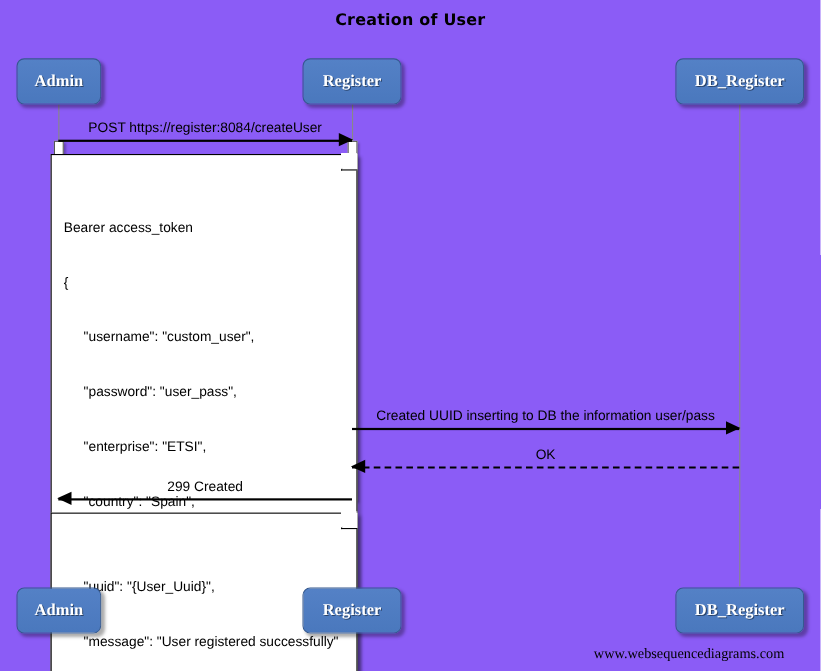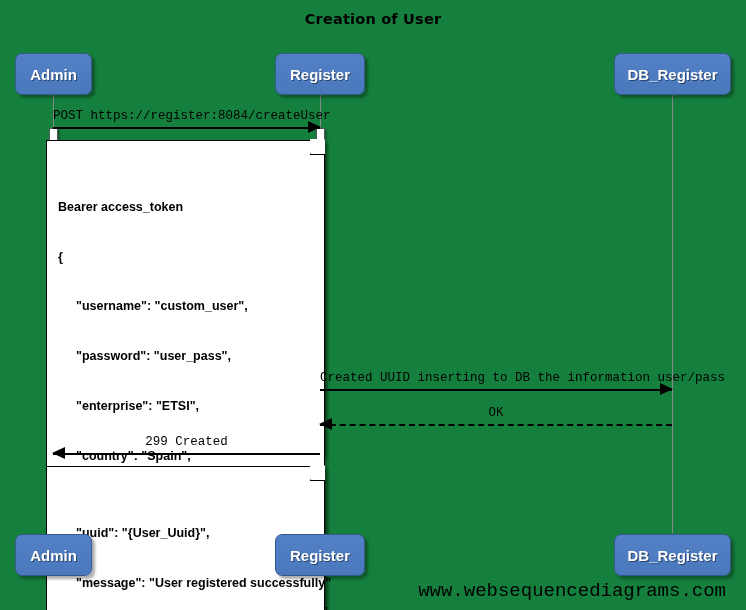--- a/index.html
+++ b/index.html
@@ -9,44 +9,44 @@
     background: #ffffff;
   }
   body {
     font-family: "DejaVu Sans", "Liberation Sans", sans-serif;
   }
   #diagram-root {
     position: relative;
     width: 746px;
     height: 610px;
     overflow: hidden;
-    background: #15803d;
+    background: #8b5cf6;
   }
 
   
   .diagram-title {
     position: absolute;
     left: 0;
     top: 11px;
     width: 746px;
     text-align: center;
     font-family: "DejaVu Sans", "Liberation Sans", sans-serif;
     font-size: 14.5px;
     font-weight: bold;
     color: #000000;
     letter-spacing: 0.2px;
   }
 
   
   .diagram-footer {
     position: absolute;
-    right: 20px;
+    right: 33px;
     bottom: 8px;
-    font-family: Liberation Mono, monospace;
-    font-size: 19px;
+    font-family: Liberation Serif, serif;
+    font-size: 13px;
     color: #000000;
   }
 
   
   .lifeline {
     position: absolute;
     width: 1px;
     background: #888888;
   }
 
@@ -57,21 +57,21 @@
     height: 42px;
     border-radius: 7px;
     background: #4d7cc1;
     background: linear-gradient(to bottom, #5481c6 0%, #4a78bd 100%);
     border: 1px solid #35598f;
     box-shadow: 3px 3px 3px rgba(0,0,0,0.33);
     display: flex;
     align-items: center;
     justify-content: center;
     color: #ffffff;
-    font-family: Liberation Sans, sans-serif;
+    font-family: Liberation Serif, serif;
     font-size: 15px;
     font-weight: bold;
     text-shadow: 1px 1px 0 rgba(0,0,0,0.45);
     user-select: none;
   }
 
   
   .activation {
     position: absolute;
     width: 9px;
@@ -112,21 +112,21 @@
   .msg.to-left .head {
     left: -1px;
     border-right: 13px solid #000000;
   }
   .msg .label {
     position: absolute;
     bottom: 4px;
     left: 0;
     width: 100%;
     text-align: center;
-    font-family: Liberation Mono, monospace;
+    font-family: Liberation Sans, sans-serif;
     font-size: 12.5px;
     color: #000000;
     white-space: nowrap;
   }
 
   
   .note {
     position: absolute;
     box-sizing: border-box;
     background: #ffffff;
@@ -152,21 +152,21 @@
   .note .fold::after {
     content: "";
     position: absolute;
     left: -1px;
     top: -1px;
     width: 0;
     height: 0;
     border-left: 15px solid #ffffff;
     border-bottom: 15px solid transparent;
   }
-  .note-line { display: block; font-weight: bold; }
+  .note-line { display: block; }
   .note-line.indent { padding-left: 18px; }
 </style>
 </head>
 <body>
 
 <div id="diagram-root">
 
   <div class="diagram-title">Creation of User</div>
 
   <div class="lifeline" style="left:53px; top:95px; height:438px;"></div>

